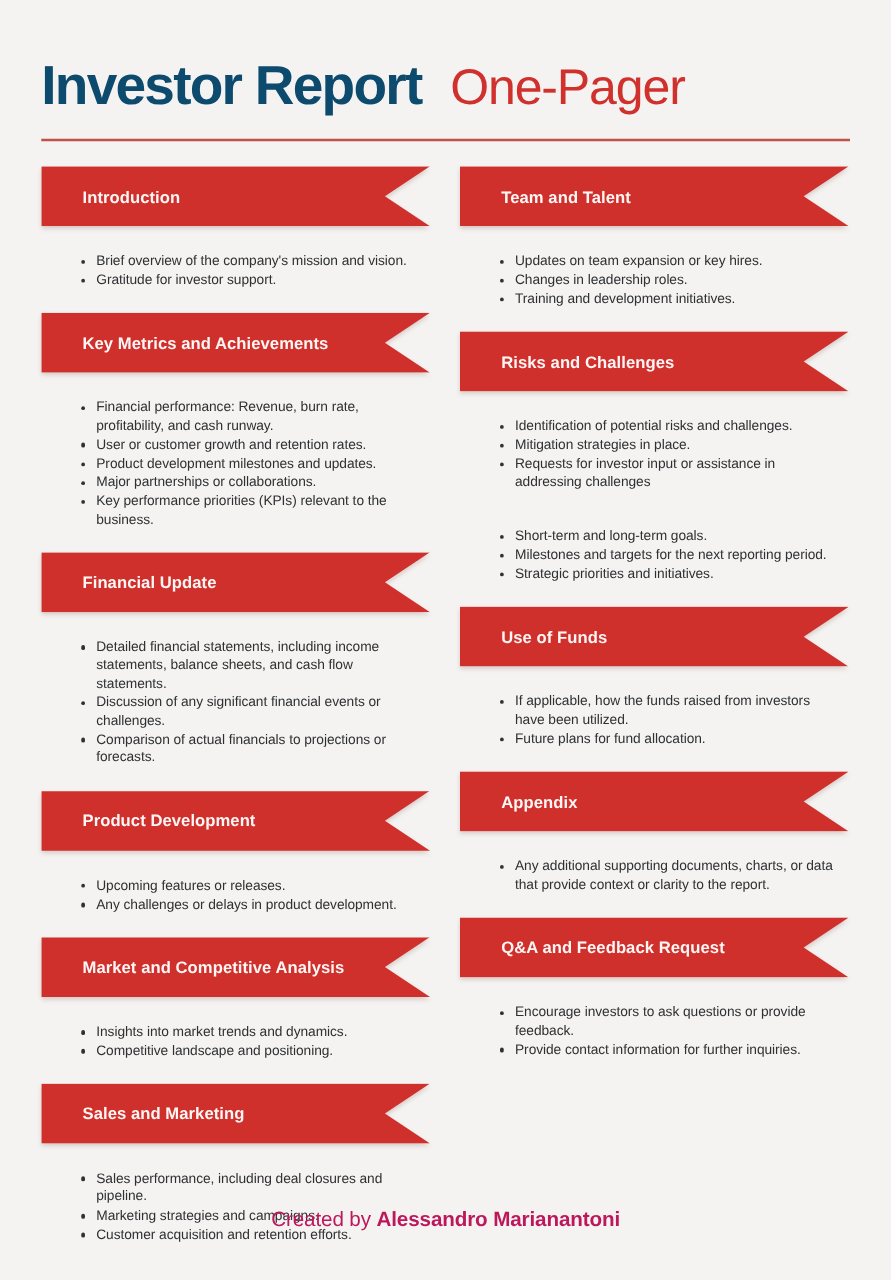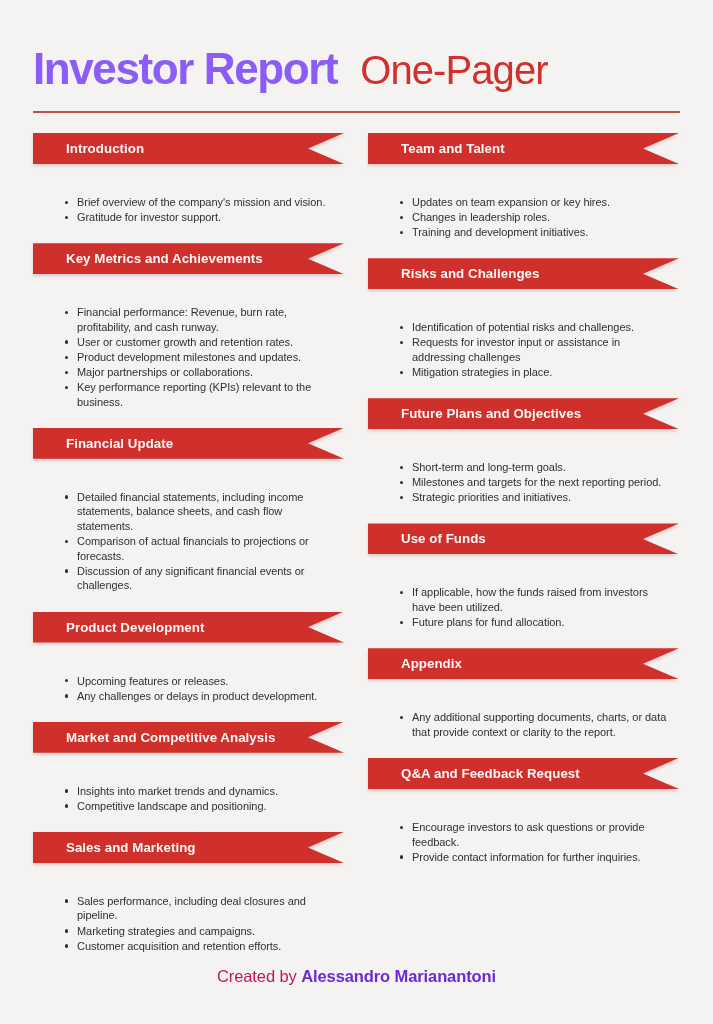--- a/index.html
+++ b/index.html
@@ -18,21 +18,21 @@
 
   
   .header { padding-top: 44px; }
   .title-row {
     display: flex; align-items: baseline;
     white-space: nowrap;
   }
   .title-main {
     font-size: 44px;
     font-weight: bold;
-    color: #8b5cf6;
+    color: #0c4a6e;
     letter-spacing: -1.4px;
   }
   .title-accent {
     font-size: 40px;
     font-weight: normal;
     color: #d0312d;
     letter-spacing: -0.9px;
     margin-left: 23px;
   }
   .header-rule {
@@ -48,22 +48,22 @@
     gap: 24px;
     margin-top: 20px;
   }
   .col { width: 311px; }
 
   
   .section { margin-bottom: 6px; }
 
   .banner-wrap {
     position: relative;
-    height: 31px;
-    margin-bottom: 21px;
+    height: 48px;
+    margin-bottom: 11px;
     filter: drop-shadow(0 2px 1.5px rgba(120,60,55,0.22));
   }
   .banner {
     position: absolute;
     inset: 0;
     background: #d0302c;
     -webkit-clip-path: polygon(0 0, 100% 0, 100% 100%, 0 100%,
       0 100%, 0 0);
     clip-path: polygon(
       0% 0%,
@@ -115,21 +115,21 @@
     white-space: nowrap;
   }
   .footer-lead {
     font-size: 16.5px;
     color: #be185d;
     letter-spacing: -0.1px;
   }
   .footer-name {
     font-size: 16.5px;
     font-weight: bold;
-    color: #6d28d9;
+    color: #be185d;
     letter-spacing: -0.1px;
   }
 </style>
 </head>
 <body>
 
 <div class="page">
 
   <div class="header">
     <div class="title-row">
@@ -156,33 +156,33 @@
           <div class="banner-wrap">
             <div class="banner">
               <span class="banner-label">Key Metrics and Achievements</span>
             </div>
           </div>
           <div class="bullets">
             <div class="bullet">Financial performance: Revenue, burn rate, profitability, and cash runway.</div>
             <div class="bullet">User or customer growth and retention rates.</div>
             <div class="bullet">Product development milestones and updates.</div>
             <div class="bullet">Major partnerships or collaborations.</div>
-            <div class="bullet">Key performance reporting (KPIs) relevant to the business.</div>
+            <div class="bullet">Key performance priorities (KPIs) relevant to the business.</div>
           </div>
         </div>
         <div class="section">
           <div class="banner-wrap">
             <div class="banner">
               <span class="banner-label">Financial Update</span>
             </div>
           </div>
           <div class="bullets">
             <div class="bullet">Detailed financial statements, including income statements, balance sheets, and cash flow statements.</div>
+            <div class="bullet">Discussion of any significant financial events or challenges.</div>
             <div class="bullet">Comparison of actual financials to projections or forecasts.</div>
-            <div class="bullet">Discussion of any significant financial events or challenges.</div>
           </div>
         </div>
         <div class="section">
           <div class="banner-wrap">
             <div class="banner">
               <span class="banner-label">Product Development</span>
             </div>
           </div>
           <div class="bullets">
             <div class="bullet">Upcoming features or releases.</div>
@@ -227,30 +227,25 @@
           </div>
         </div>
         <div class="section">
           <div class="banner-wrap">
             <div class="banner">
               <span class="banner-label">Risks and Challenges</span>
             </div>
           </div>
           <div class="bullets">
             <div class="bullet">Identification of potential risks and challenges.</div>
+            <div class="bullet">Mitigation strategies in place.</div>
             <div class="bullet">Requests for investor input or assistance in addressing challenges</div>
-            <div class="bullet">Mitigation strategies in place.</div>
-          </div>
-        </div>
-        <div class="section">
-          <div class="banner-wrap">
-            <div class="banner">
-              <span class="banner-label">Future Plans and Objectives</span>
-            </div>
-          </div>
+          </div>
+        </div>
+        <div class="section">
           <div class="bullets">
             <div class="bullet">Short-term and long-term goals.</div>
             <div class="bullet">Milestones and targets for the next reporting period.</div>
             <div class="bullet">Strategic priorities and initiatives.</div>
           </div>
         </div>
         <div class="section">
           <div class="banner-wrap">
             <div class="banner">
               <span class="banner-label">Use of Funds</span>

